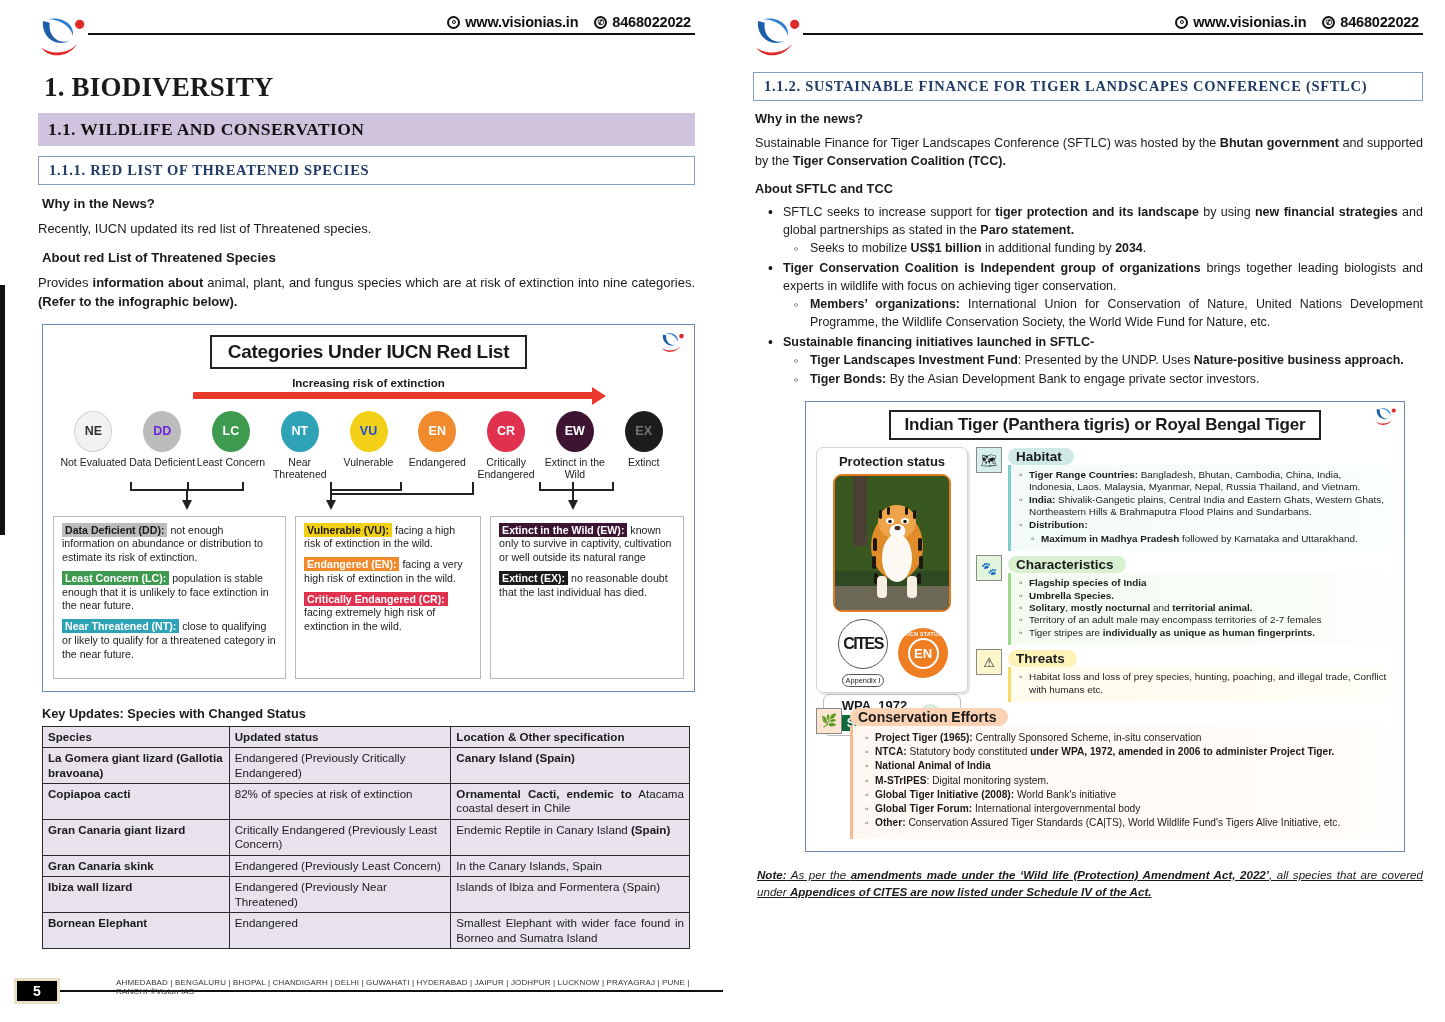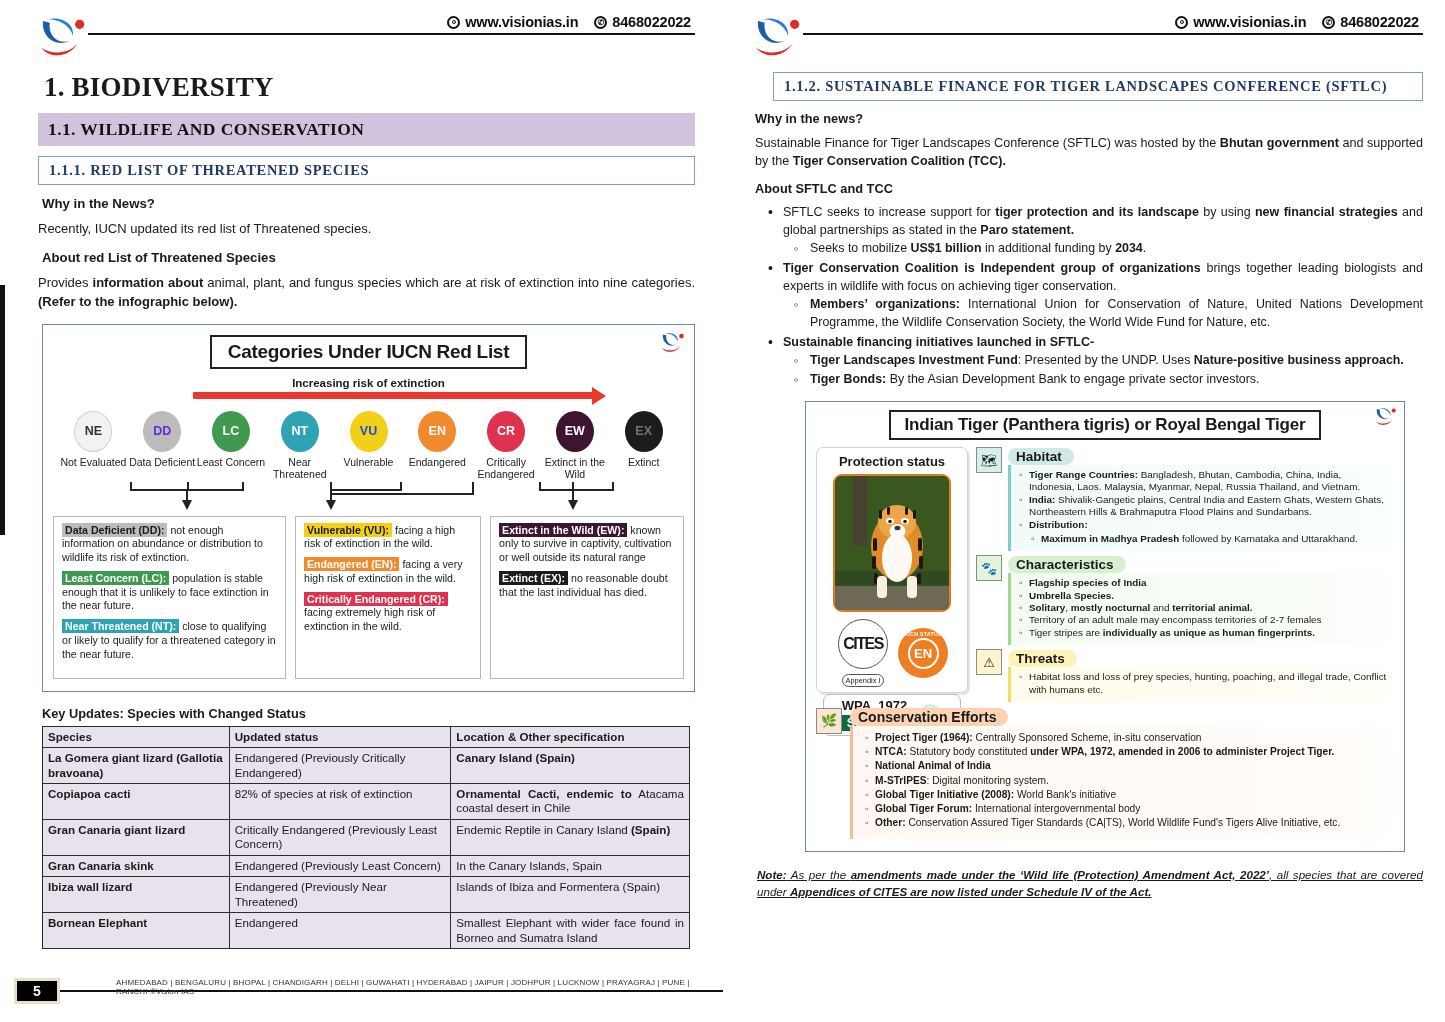--- a/index.html
+++ b/index.html
@@ -285,21 +285,21 @@
             <path d="M520 10 V22"></path>
           </g>
           <polygon points="134,30 129,20 139,20" fill="#222"></polygon>
           <polygon points="278,30 273,20 283,20" fill="#222"></polygon>
           <polygon points="520,30 515,20 525,20" fill="#222"></polygon>
         </svg>
       </div>
 
       <div class="defs">
         <div class="defbox b1" id="defbox1">
-            <p class="defp"><span class="tag tag-dd">Data Deficient (DD):</span><span> not enough information on abundance or distribution to wildlife its risk of extinction.</span></p>
+            <p class="defp"><span class="tag tag-dd">Data Deficient (DD):</span><span> not enough information on abundance or distribution to estimate its risk of extinction.</span></p>
             <p class="defp"><span class="tag tag-lc">Least Concern (LC):</span><span> population is stable enough that it is unlikely to face extinction in the near future.</span></p>
             <p class="defp"><span class="tag tag-nt">Near Threatened (NT):</span><span> close to qualifying or likely to qualify for a threatened category in the near future.</span></p>
           </div>
         <div class="defbox b2" id="defbox2">
             <p class="defp"><span class="tag tag-vu">Vulnerable (VU):</span><span> facing a high risk of extinction in the wild.</span></p>
             <p class="defp"><span class="tag tag-en">Endangered (EN):</span><span> facing a very high risk of extinction in the wild.</span></p>
             <p class="defp"><span class="tag tag-cr">Critically Endangered (CR):</span><span> facing extremely high risk of extinction in the wild.</span></p>
           </div>
         <div class="defbox b3" id="defbox3">
             <p class="defp"><span class="tag tag-ew">Extinct in the Wild (EW):</span><span> known only to survive in captivity, cultivation or well outside its natural range</span></p>
@@ -379,21 +379,21 @@
           </span>
           <span class="hdr-item">
             <span class="ico-phone">✆</span>
             <span>8468022022</span>
           </span>
         </div>
         <div class="hdr-rule"></div>
       </div>
     </div>
 
-    <div class="band-h3" style="margin-top:14px;margin-left:20px;">1.1.2. SUSTAINABLE FINANCE FOR TIGER LANDSCAPES CONFERENCE (SFTLC)</div>
+    <div class="band-h3" style="margin-top:14px;">1.1.2. SUSTAINABLE FINANCE FOR TIGER LANDSCAPES CONFERENCE (SFTLC)</div>
 
     <div class="why">Why in the news?</div>
     <div class="rp">
       <span>Sustainable Finance for Tiger Landscapes Conference (SFTLC) was hosted by the </span><b>Bhutan government</b><span> and supported by the </span><b>Tiger Conservation Coalition (TCC).</b>
     </div>
     <div class="why">About SFTLC and TCC</div>
 
     <ul class="lvl1" id="sftlc-bullets">
         <li><span>SFTLC seeks to increase support for </span><b>tiger protection and its landscape</b><span> by using </span><b>new financial strategies</b><span> and global partnerships as stated in the </span><b>Paro statement.</b><ul class="lvl2">
             <li><span>Seeks to mobilize </span><b>US$1 billion</b><span> in additional funding by </span><b>2034</b><span>.</span></li>
@@ -510,21 +510,21 @@
               </div>
           </div>
         </div>
       </div>
 
       <div class="sect cons">
         <div class="sect-icon">🌿</div>
         <div><span class="sect-head">Conservation Efforts</span></div>
         <div class="sect-body" id="cons-body">
             <ul>
-              <li><b>Project Tiger (1964):</b><span> Centrally Sponsored Scheme, in-situ conservation</span></li>
+              <li><b>Project Tiger (1965):</b><span> Centrally Sponsored Scheme, in-situ conservation</span></li>
               <li><b>NTCA:</b><span> Statutory body constituted </span><b>under WPA, 1972, amended in 2006 to administer Project Tiger.</b></li>
               <li><b>National Animal of India</b></li>
               <li><b>M-STrIPES</b><span>: Digital monitoring system.</span></li>
               <li><b>Global Tiger Initiative (2008):</b><span> World Bank's initiative</span></li>
               <li><b>Global Tiger Forum:</b><span> International intergovernmental body</span></li>
               <li><b>Other:</b><span> Conservation Assured Tiger Standards (CA|TS), World Wildlife Fund's Tigers Alive Initiative, etc.</span></li>
             </ul>
           </div>
       </div>
     </div>

